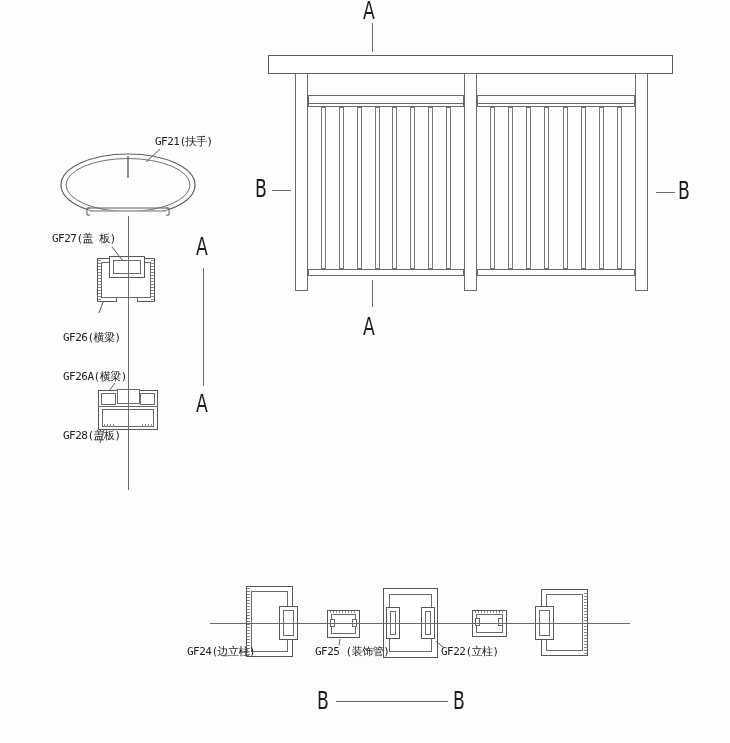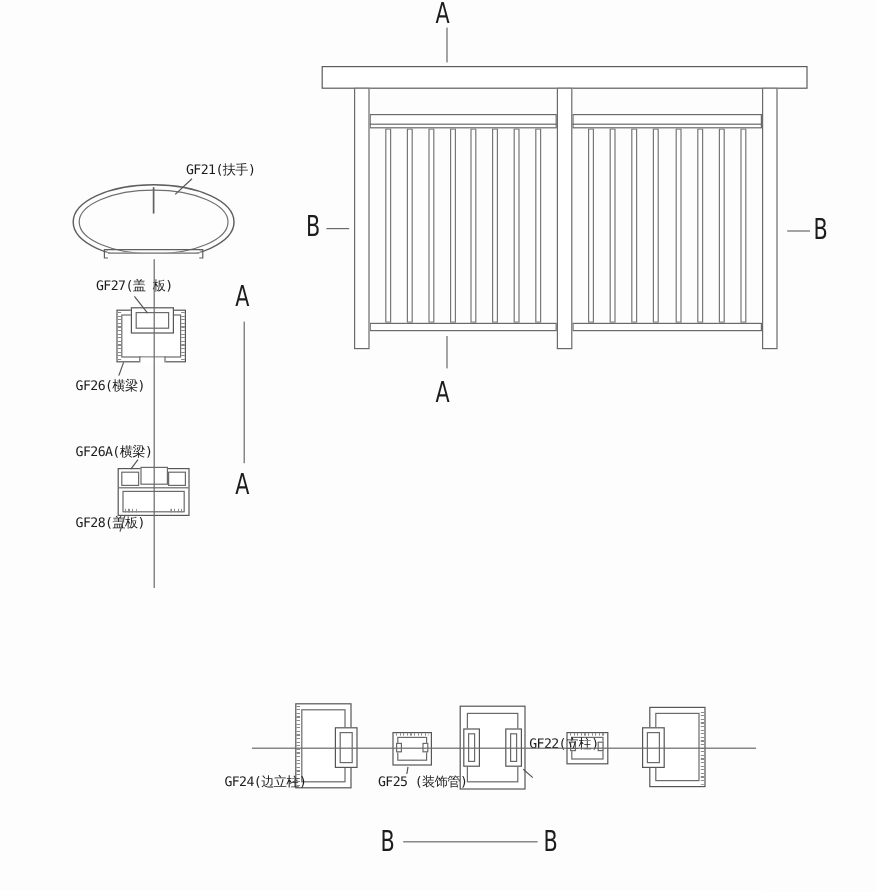--- a/index.html
+++ b/index.html
@@ -111,22 +111,22 @@
       <div class="box" style="left:117px;top:389px;width:23px;height:15px;"></div>
       <div class="ln" style="left:99px;top:406px;width:58px;height:1px;"></div>
       <div class="box" style="left:102px;top:409px;width:52px;height:18px;"></div>
       <div class="hatch-h" style="left:104px;top:424px;width:10px;height:3px;"></div>
       <div class="hatch-h" style="left:142px;top:424px;width:10px;height:3px;"></div>
     </div>
 
     <div class="ln" style="left:128px;top:216px;width:1px;height:274px;z-index:3;"></div>
 
     <div class="lbl" style="left:155px;top:136px;">GF21(扶手)</div>
-    <div class="lbl" style="left:80px;top:233px;">GF27(盖 板)</div>
-    <div class="lbl" style="left:63px;top:316px;">GF26(横梁)</div>
+    <div class="lbl" style="left:52px;top:233px;">GF27(盖 板)</div>
+    <div class="lbl" style="left:63px;top:332px;">GF26(横梁)</div>
     <div class="lbl" style="left:63px;top:371px;">GF26A(横梁)</div>
     <div class="lbl" style="left:63px;top:430px;">GF28(盖板)</div>
 
     <div class="marker" style="left:196px;top:236px;">A</div>
     <div class="ln" style="left:203px;top:268px;width:1px;height:118px;"></div>
     <div class="marker" style="left:196px;top:393px;">A</div>
   </div>
 
   <div>
 
@@ -168,21 +168,21 @@
       <div class="box" style="left:546px;top:594px;width:37px;height:57px;"></div>
       <div class="hatch" style="left:584px;top:591px;width:3px;height:63px;"></div>
       <div class="box" style="left:535px;top:606px;width:19px;height:34px;border-color:#565656;"></div>
       <div class="box" style="left:539px;top:610px;width:11px;height:26px;"></div>
     </div>
 
     <div class="ln" style="left:210px;top:623px;width:420px;height:1px;z-index:3;"></div>
 
     <div class="lbl" style="left:187px;top:646px;">GF24(边立柱)</div>
     <div class="lbl" style="left:315px;top:646px;">GF25 (装饰管)</div>
-    <div class="lbl" style="left:441px;top:614px;">GF22(立柱)</div>
+    <div class="lbl" style="left:441px;top:646px;">GF22(立柱)</div>
 
     <div class="marker" style="left:317px;top:690px;">B</div>
     <div class="ln" style="left:336px;top:701px;width:112px;height:1px;"></div>
     <div class="marker" style="left:453px;top:690px;">B</div>
   </div>
 
   <svg style="left:0;top:0;z-index:4;pointer-events:none;" width="730" height="743" viewBox="0 0 730 743">
     <line x1="160" y1="149" x2="146" y2="162" stroke="#555" stroke-width="1"></line>
     <line x1="112" y1="247" x2="123" y2="261" stroke="#555" stroke-width="1"></line>
     <line x1="103" y1="302" x2="99" y2="313" stroke="#555" stroke-width="1"></line>

